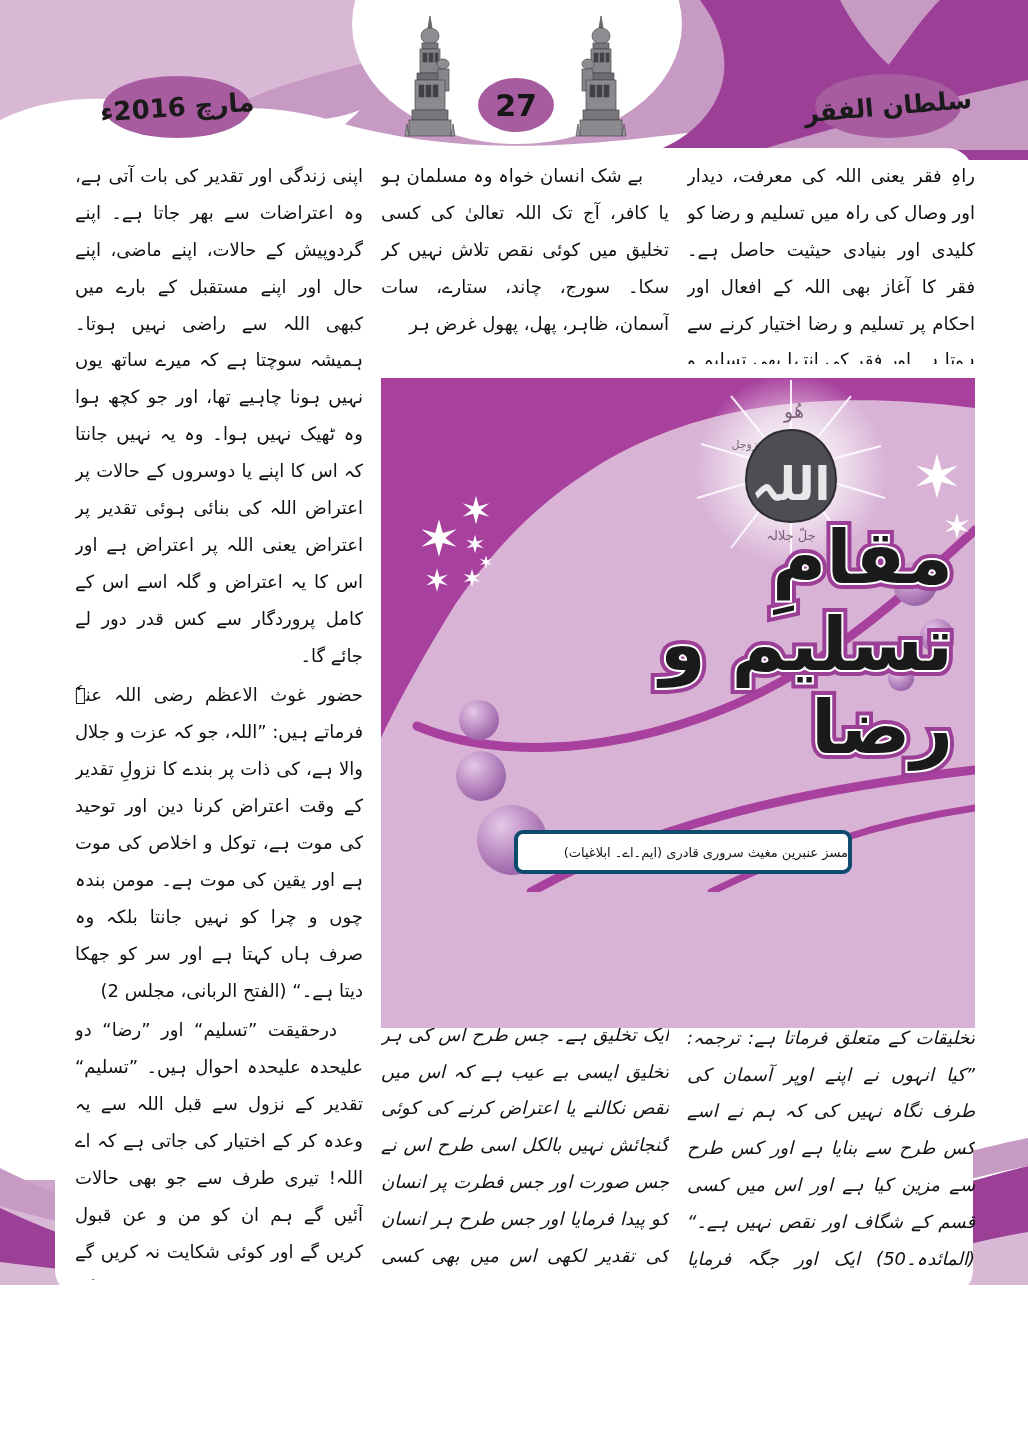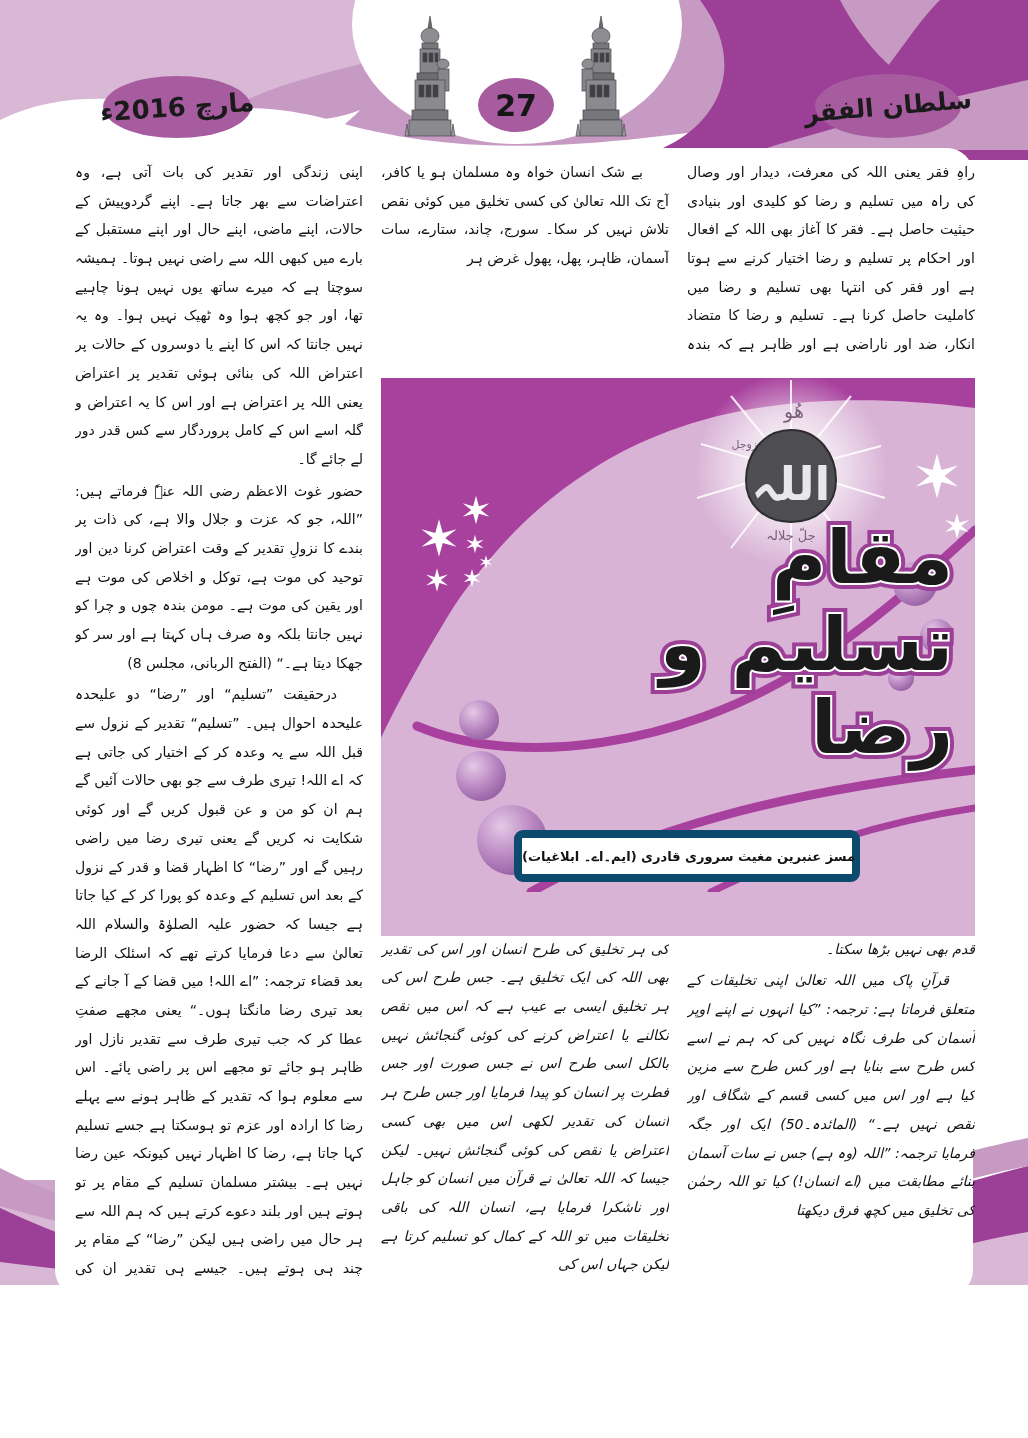--- a/index.html
+++ b/index.html
@@ -70,21 +70,21 @@
   .minaret.right{left:570px;top:14px;}
 
   
   .cols{
     position:absolute;z-index:12;
     display:flex;flex-direction:row;gap:18px;
   }
   .col{width:288px;}
   .utext{
     font-family:"DejaVu Sans","Liberation Sans",sans-serif;
-    font-size:14px;line-height:2.05;
+    font-size:18px;line-height:2.05;
     color:#111111;text-align:justify;
     direction:rtl;
     margin:0 0 3px 0;
   }
   .utext.indent{text-indent:26px;}
 
   
   .col-left-tall{
     position:absolute;z-index:12;
     left:75px;top:158px;width:288px;height:1122px;overflow:hidden;
@@ -94,21 +94,21 @@
   .cols-bottom{left:381px;top:906px;}
   .cols-bottom .col{height:374px;overflow:hidden;font-style:italic;}
 
   
   .cols-upper{left:381px;top:158px;}
   .cols-upper .col{height:206px;overflow:hidden;}
 
   
   .artwork{
     position:absolute;z-index:13;
-    left:381px;top:378px;width:594px;height:558px;
+    left:381px;top:378px;width:594px;height:650px;
     background:#d9b3d6;
     overflow:hidden;
   }
   .art-svg{position:absolute;inset:0;}
 
   .art-title{
     position:absolute;z-index:6;
     right:22px;top:138px;width:440px;
     text-align:right;direction:rtl;
     font-family:"DejaVu Sans","Liberation Sans",sans-serif;
@@ -133,24 +133,23 @@
   .art-title-shadow .l1{display:block;font-size:74px;}
   .art-title-shadow .l2{display:block;font-size:74px;margin-top:4px;}
 
   
   .medallion{
     position:absolute;z-index:6;left:335px;top:18px;width:150px;height:150px;
   }
   .byline{
     position:absolute;z-index:7;
     left:133px;top:452px;width:330px;height:36px;
-    background:#ffffff;border:8px solid #0c4a6e;border-radius:9px;
-    display:flex;align-items:center;justify-content:flex-end;
+    background:#ffffff;border:4px solid #0c4a6e;border-radius:9px;
+    display:flex;align-items:center;justify-content:flex-start;
     direction:rtl;
-    font-weight:bold;
   }
   .byline span{
     font-family:"DejaVu Sans","Liberation Sans",sans-serif;
     font-size:13px;color:#141414;white-space:nowrap;
   }
 </style>
 </head>
 <body>
 
 <div class="page">
@@ -246,21 +245,21 @@
     <div class="col">
       <p class="utext">راہِ فقر یعنی اللہ کی معرفت، دیدار اور وصال کی راہ میں تسلیم و رضا کو کلیدی اور بنیادی حیثیت حاصل ہے۔ فقر کا آغاز بھی اللہ کے افعال اور احکام پر تسلیم و رضا اختیار کرنے سے ہوتا ہے اور فقر کی انتہا بھی تسلیم و رضا میں کاملیت حاصل کرنا ہے۔ تسلیم و رضا کا متضاد انکار، ضد اور ناراضی ہے اور ظاہر ہے کہ بندہ اللہ کے افعال اور احکام کے متعلق انکار یا</p>
     </div>
     <div class="col">
       <p class="utext indent">بے شک انسان خواہ وہ مسلمان ہو یا کافر، آج تک اللہ تعالیٰ کی کسی تخلیق میں کوئی نقص تلاش نہیں کر سکا۔ سورج، چاند، ستارے، سات آسمان، ظاہر، پھل، پھول غرض ہر</p>
     </div>
   </div>
 
   <div class="col-left-tall">
     <p class="utext">اپنی زندگی اور تقدیر کی بات آتی ہے، وہ اعتراضات سے بھر جاتا ہے۔ اپنے گردوپیش کے حالات، اپنے ماضی، اپنے حال اور اپنے مستقبل کے بارے میں کبھی اللہ سے راضی نہیں ہوتا۔ ہمیشہ سوچتا ہے کہ میرے ساتھ یوں نہیں ہونا چاہیے تھا، اور جو کچھ ہوا وہ ٹھیک نہیں ہوا۔ وہ یہ نہیں جانتا کہ اس کا اپنے یا دوسروں کے حالات پر اعتراض اللہ کی بنائی ہوئی تقدیر پر اعتراض یعنی اللہ پر اعتراض ہے اور اس کا یہ اعتراض و گلہ اسے اس کے کامل پروردگار سے کس قدر دور لے جائے گا۔</p>
-    <p class="utext">حضور غوث الاعظم رضی اللہ عنہٗ فرماتے ہیں: ”اللہ، جو کہ عزت و جلال والا ہے، کی ذات پر بندے کا نزولِ تقدیر کے وقت اعتراض کرنا دین اور توحید کی موت ہے، توکل و اخلاص کی موت ہے اور یقین کی موت ہے۔ مومن بندہ چوں و چرا کو نہیں جانتا بلکہ وہ صرف ہاں کہتا ہے اور سر کو جھکا دیتا ہے۔“ (الفتح الربانی، مجلس 8)</p>
+    <p class="utext">حضور غوث الاعظم رضی اللہ عنہٗ فرماتے ہیں: ”اللہ، جو کہ عزت و جلال والا ہے، کی ذات پر بندے کا نزولِ تقدیر کے وقت اعتراض کرنا دین اور توحید کی موت ہے، توکل و اخلاص کی موت ہے اور یقین کی موت ہے۔ مومن بندہ چوں و چرا کو نہیں جانتا بلکہ وہ صرف ہاں کہتا ہے اور سر کو جھکا دیتا ہے۔“ (الفتح الربانی، مجلس 2)</p>
     <p class="utext indent">درحقیقت ”تسلیم“ اور ”رضا“ دو علیحدہ علیحدہ احوال ہیں۔ ”تسلیم“ تقدیر کے نزول سے قبل اللہ سے یہ وعدہ کر کے اختیار کی جاتی ہے کہ اے اللہ! تیری طرف سے جو بھی حالات آئیں گے ہم ان کو من و عن قبول کریں گے اور کوئی شکایت نہ کریں گے یعنی تیری رضا میں راضی رہیں گے اور ”رضا“ کا اظہار قضا و قدر کے نزول کے بعد اس تسلیم کے وعدہ کو پورا کر کے کیا جاتا ہے جیسا کہ حضور علیہ الصلوٰۃ والسلام اللہ تعالیٰ سے دعا فرمایا کرتے تھے کہ اسئلک الرضا بعد قضاء ترجمہ: ”اے اللہ! میں قضا کے آ جانے کے بعد تیری رضا مانگتا ہوں۔“ یعنی مجھے صفتِ عطا کر کہ جب تیری طرف سے تقدیر نازل اور ظاہر ہو جائے تو مجھے اس پر راضی پائے۔ اس سے معلوم ہوا کہ تقدیر کے ظاہر ہونے سے پہلے رضا کا ارادہ اور عزم تو ہوسکتا ہے جسے تسلیم کہا جاتا ہے، رضا کا اظہار نہیں کیونکہ عین رضا نہیں ہے۔ بیشتر مسلمان تسلیم کے مقام پر تو ہوتے ہیں اور بلند دعوے کرتے ہیں کہ ہم اللہ سے ہر حال میں راضی ہیں لیکن ”رضا“ کے مقام پر چند ہی ہوتے ہیں۔ جیسے ہی تقدیر ان کی خواہشات کے برعکس ظاہر ہوتی ہے ان کے راضی</p>
   </div>
 
   <div class="artwork">
     <svg class="art-svg" viewBox="0 0 594 514" preserveAspectRatio="none">
       <defs>
         <radialGradient id="glow" cx="50%" cy="50%" r="50%">
           <stop offset="0%" stop-color="#ffffff" stop-opacity="1"></stop>
           <stop offset="55%" stop-color="#ffffff" stop-opacity="0.55"></stop>
           <stop offset="100%" stop-color="#ffffff" stop-opacity="0"></stop>

